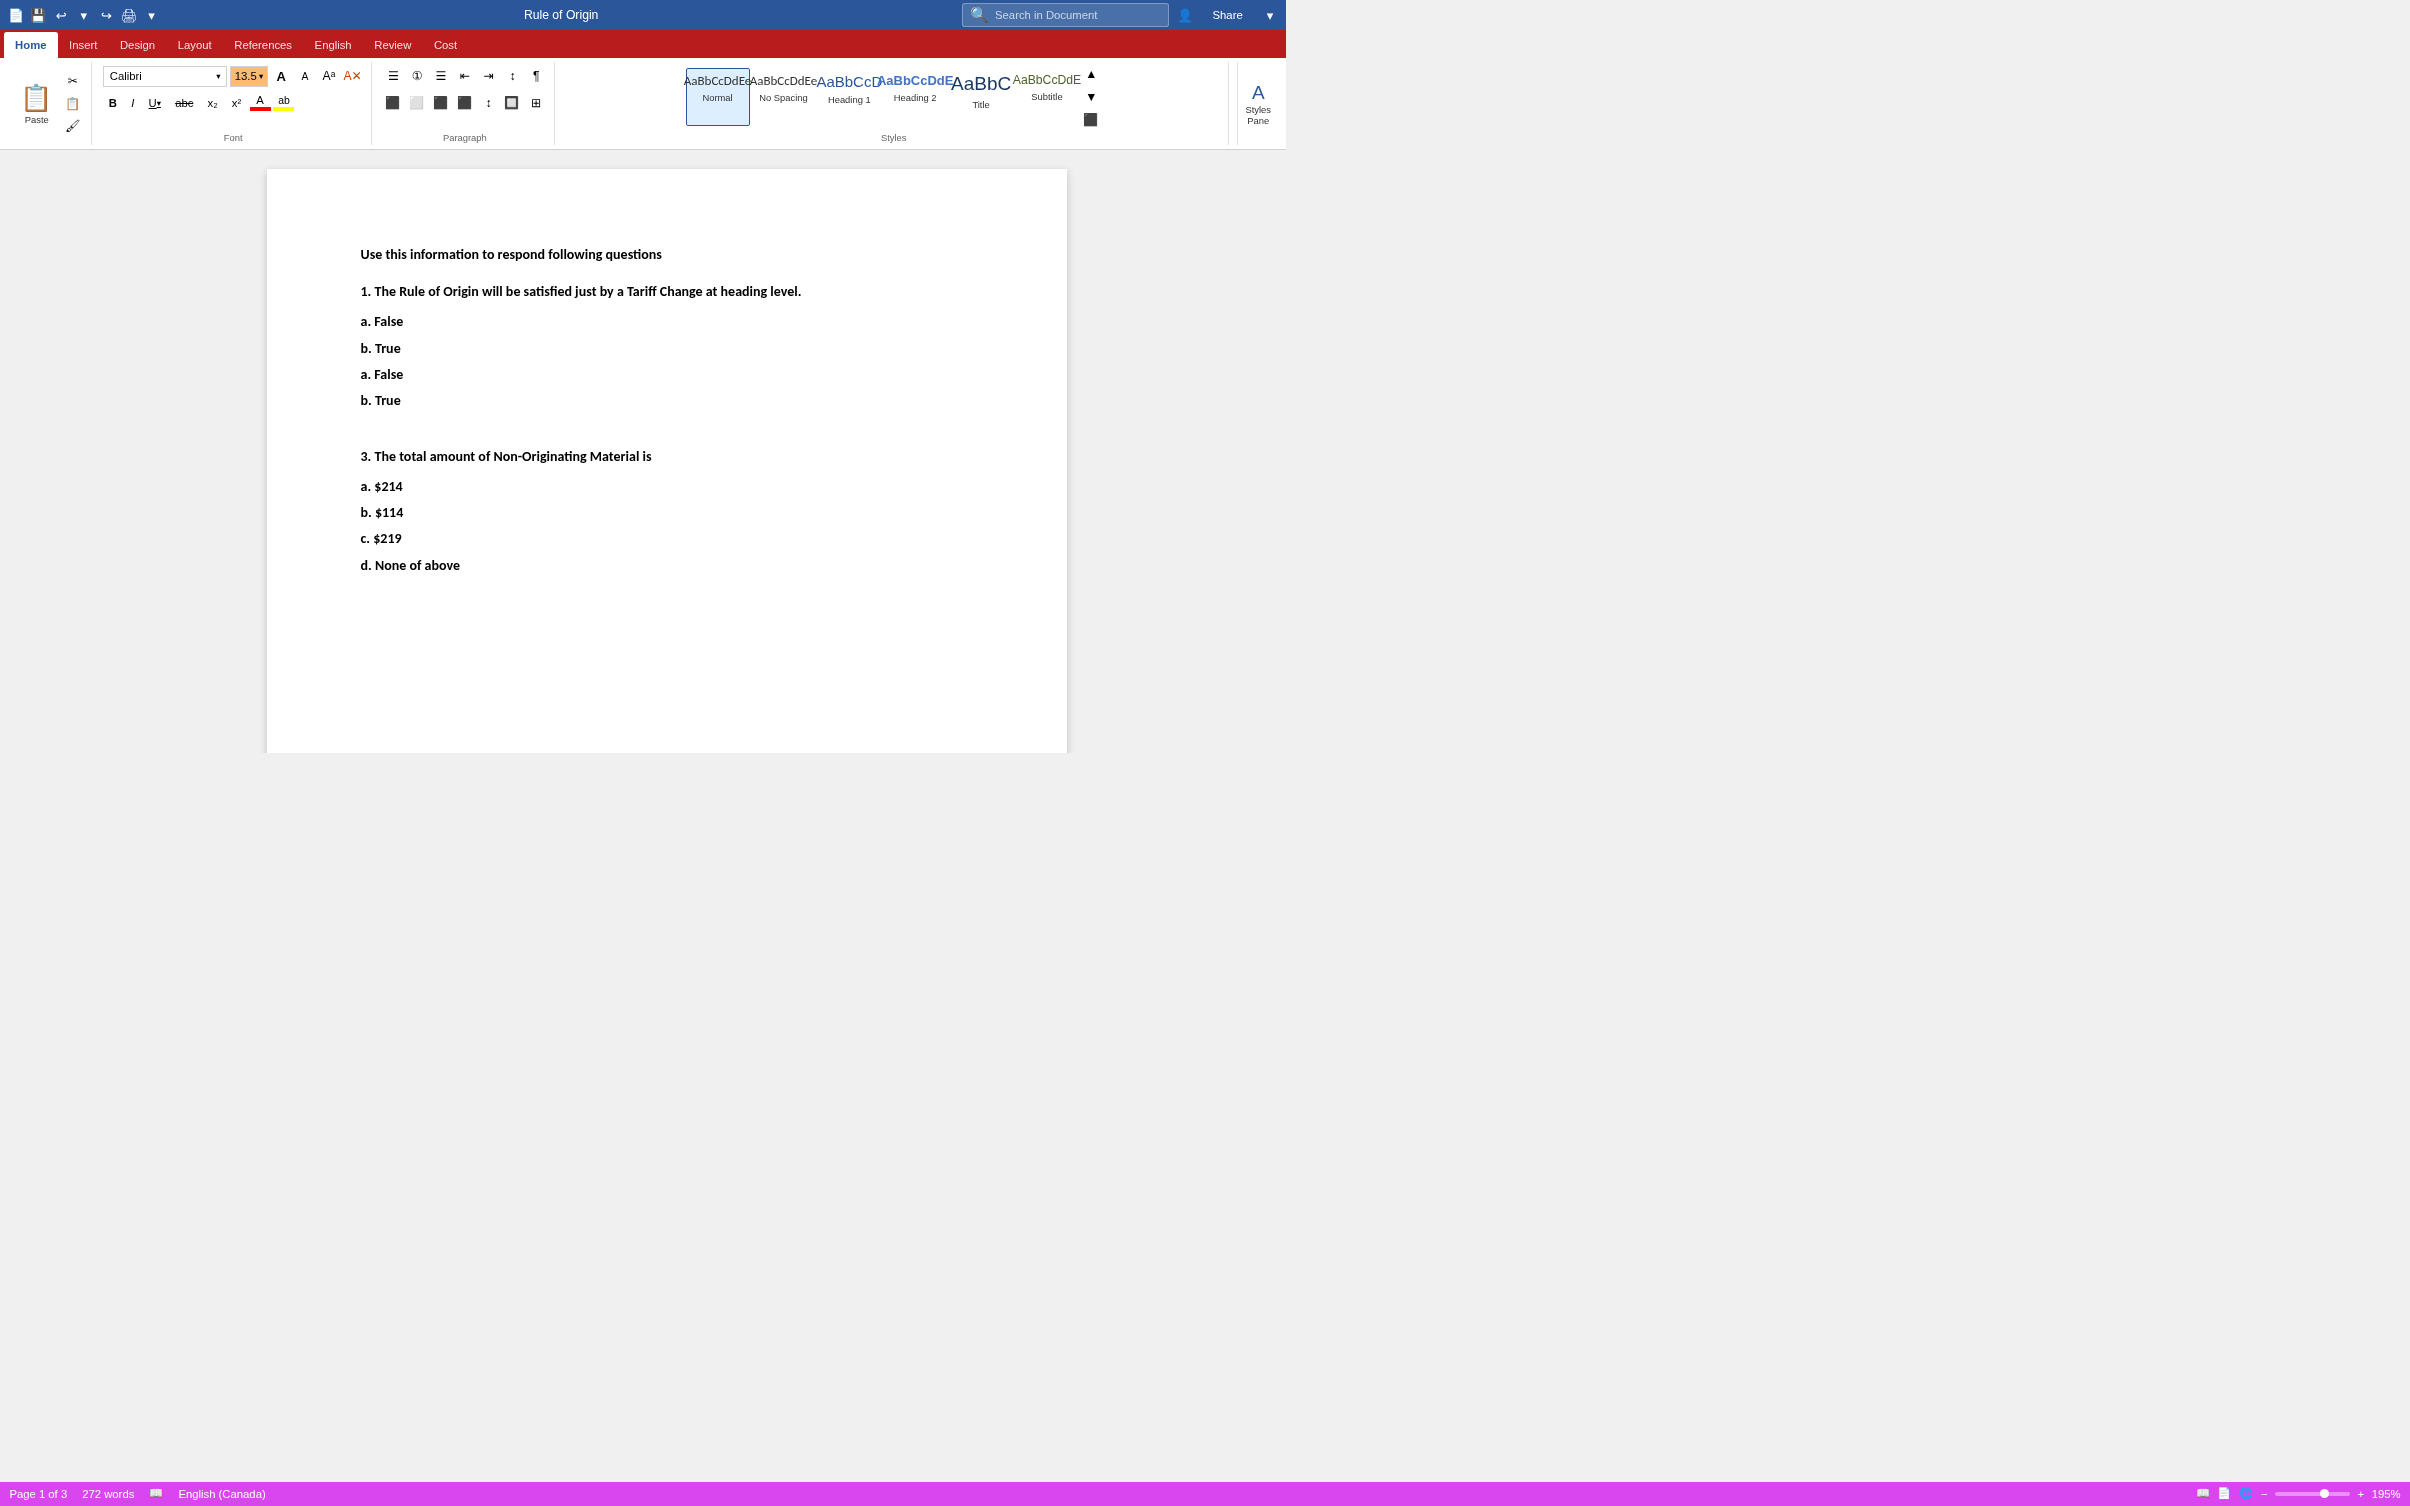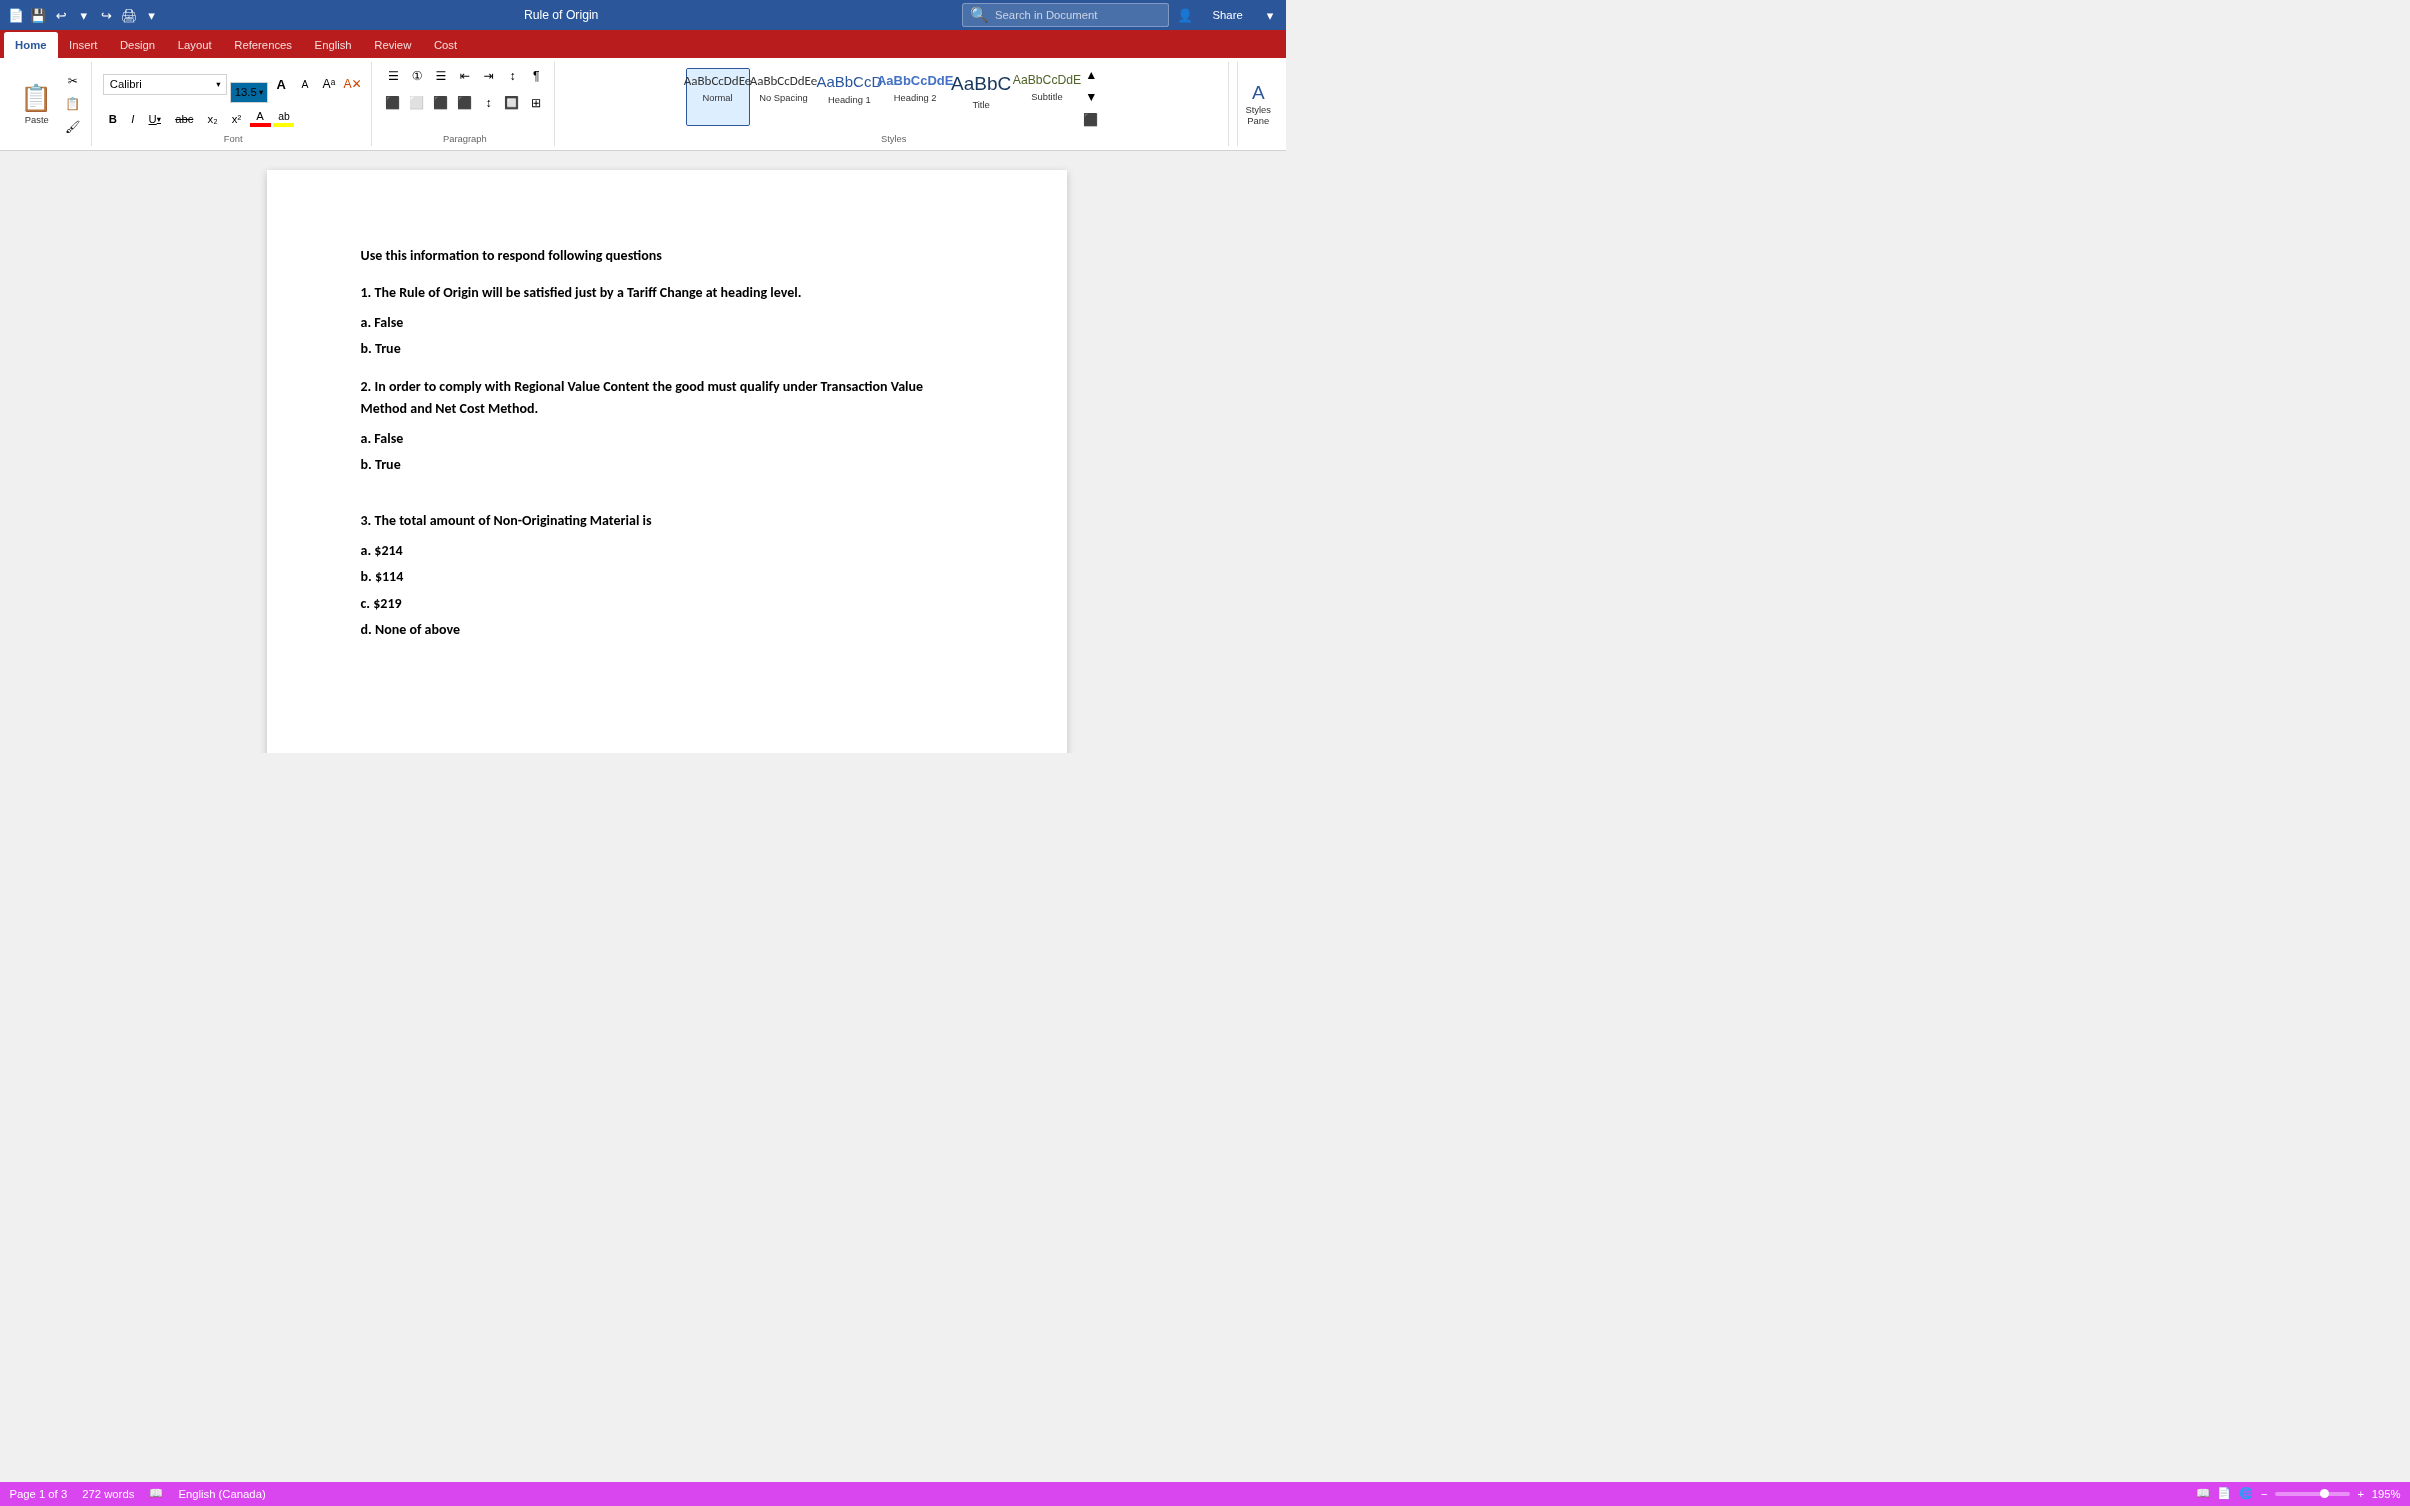--- a/index.html
+++ b/index.html
@@ -90,21 +90,21 @@
       cursor: pointer; border-radius: 1.9px; font-size: 12.2px;
     }
     .font-name-box {
       border: 0.9px solid #d1d1d1; padding: 1.9px 5.6px; font-size: 11.3px;
       width: 124px; height: 21px; display: flex; align-items: center; justify-content: space-between;
       cursor: pointer; background: white;
     }
     .font-size-box {
       border: 0.9px solid #d1d1d1; padding: 1.9px 3.8px; font-size: 11.3px;
       width: 38px; height: 21px; display: flex; align-items: center; justify-content: space-between;
-      cursor: pointer; background: #0369a1; margin-top: 16px;
+      cursor: pointer; background: #fdba74;
     }
     .font-row { display: flex; align-items: center; gap: 2.8px; margin: 1.9px 0; }
     .fmt-btn {
       border: 0.9px solid transparent; padding: 1.9px 4.7px; font-size: 11.3px;
       cursor: pointer; border-radius: 1.9px; height: 21px; display: flex; align-items: center;
     }
     .fmt-btn.bold { font-weight: bold; }
     .fmt-btn.italic { font-style: italic; }
     .fmt-btn.underline { text-decoration: underline; }
 
@@ -406,24 +406,20 @@
       </p>
       <p class="answer">
         <span>a. </span>
         <span>False</span>
       </p>
       <p class="answer">
         <span>b. </span>
         <span>True</span>
       </p>
 
-      <p class="question" style="margin-top:15px;">
-        <span>2. </span>
-        <span>In order to comply with Regional Value Content the good must qualify under Transaction Value Method and Net Cost Method.</span>
-      </p>
       <p class="answer">
         <span>a. </span>
         <span>False</span>
       </p>
       <p class="answer">
         <span>b. </span>
         <span>True</span>
       </p>
 
       <div class="spacer"></div>

